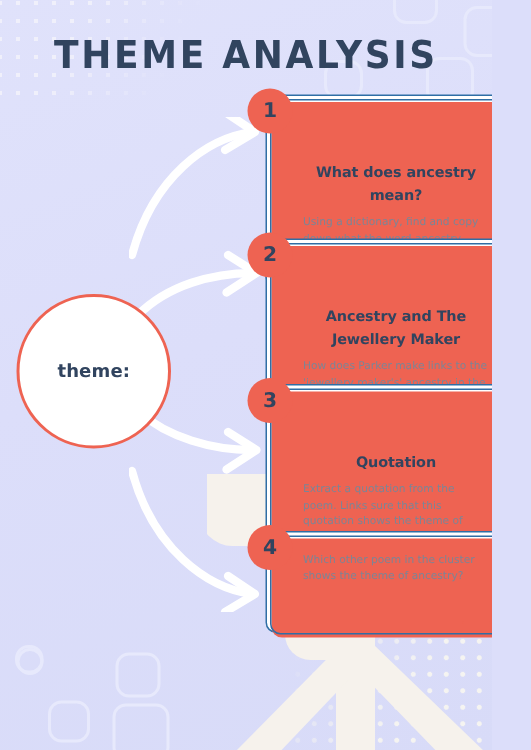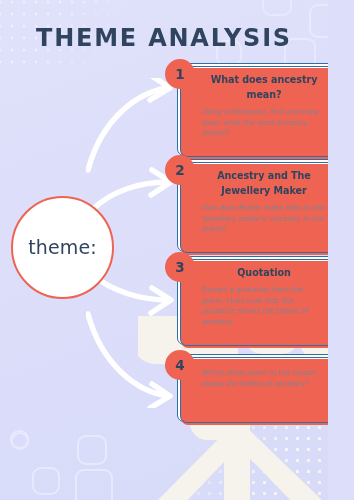--- a/index.html
+++ b/index.html
@@ -82,22 +82,22 @@
     background: #ffffff;
     border: 2px solid #ee6352;
     display: flex;
     align-items: center;
     justify-content: center;
     text-align: center;
     z-index: 6;
   }
   .theme-circle span {
     color: #31445f;
-    font-size: 19px;
-    font-weight: normal;
+    font-size: 12px;
+    font-weight: bold;
     line-height: 1.22;
     letter-spacing: .1px;
   }
 
   
   .arrows { position: absolute; left: 86px; top: 78px; width: 110px; height: 330px; z-index: 4; }
 
   
   .card {
     position: absolute;
@@ -130,20 +130,21 @@
   .card-inner { position: relative; padding: 9px 12px 16px 16px; }
 
   .card-title {
     color: #31445f;
     font-size: 9.6px;
     font-weight: bold;
     text-align: center;
     line-height: 1.55;
     letter-spacing: -.05px;
     padding: 0 2px 0 6px;
+    margin-top: 36px;
   }
   .card-body {
     margin-top: 4px;
     color: #7c8596;
     font-size: 7.1px;
     text-align: left;
     line-height: 1.52;
     padding: 0 4px 0 8px;
   }
 

